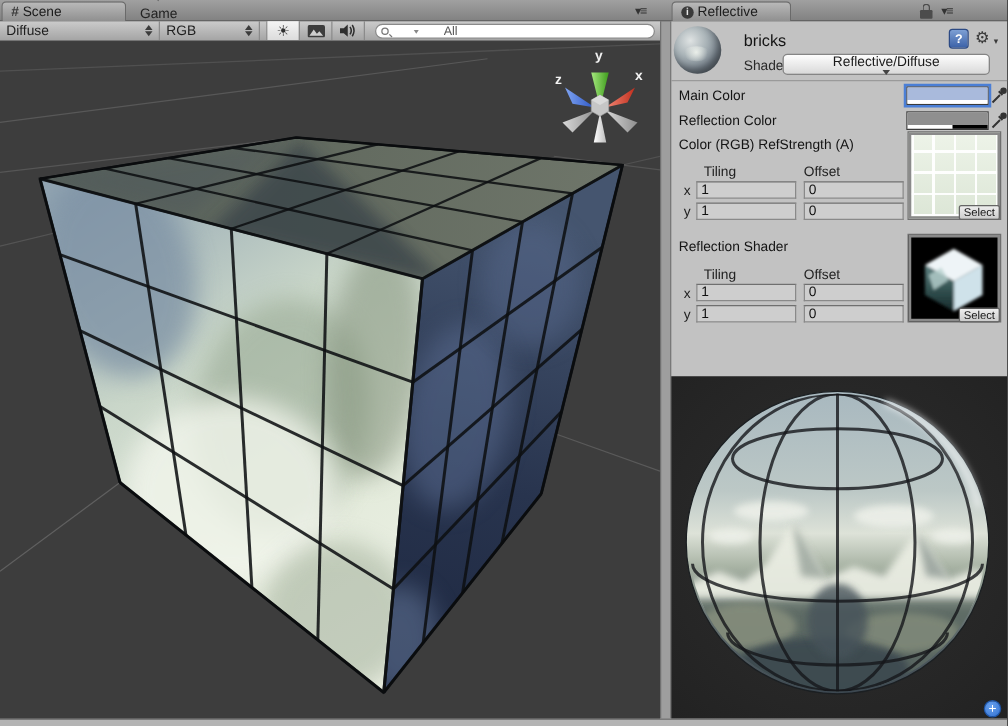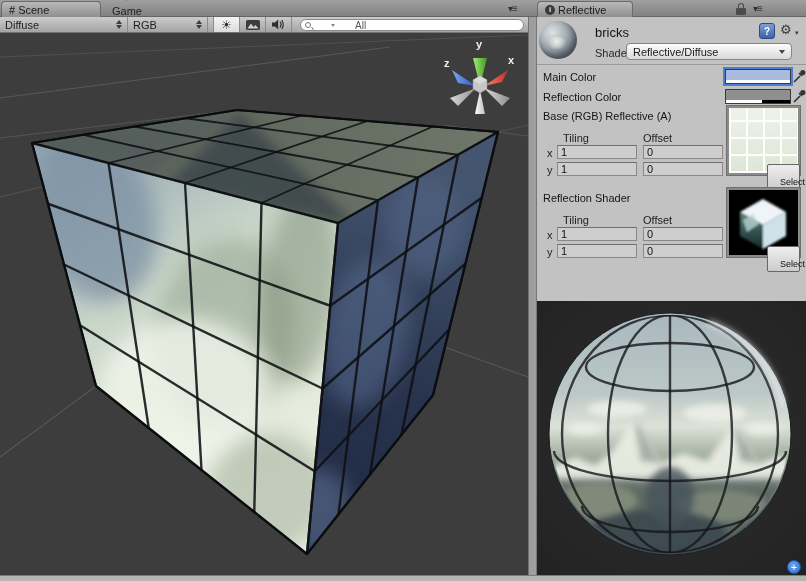--- a/index.html
+++ b/index.html
@@ -61,21 +61,21 @@
   .ins-abs{position:absolute;}
   #mat-ball{left:2px;top:4px;width:38px;height:38px;border-radius:50%;
     background:radial-gradient(circle at 35% 30%,#dfe3e3 0%,#aab4b8 35%,#77828c 65%,#4d565e 100%);
     box-shadow:inset -3px -4px 6px rgba(0,0,0,.35);}
   #mat-ball:after{content:"";position:absolute;left:7px;top:16px;width:22px;height:12px;border-radius:50%;
     background:radial-gradient(circle at 50% 40%,rgba(240,244,238,.9),rgba(110,125,120,.0) 70%);}
   #mat-name{left:58px;top:8px;font-size:13px;color:#141414;}
   #shader-label{left:58px;top:30px;color:#2a2a2a;}
   #shader-drop{left:89px;top:26px;width:166px;height:17px;border:1px solid #858585;border-radius:4px;
     background:linear-gradient(#fdfdfd,#d9d9d9);display:flex;align-items:center;justify-content:space-between;
-    padding:0 6px;font-size:11px;color:#1a1a1a;}
+    padding:0 6px;font-size:11px;color:#1a1a1a;flex-direction:column;}
   .drop-caret{width:0;height:0;border-left:3.5px solid transparent;border-right:3.5px solid transparent;border-top:4.5px solid #444;}
   #help-icon{left:222px;top:6px;width:16px;height:16px;border-radius:3px;
     background:linear-gradient(#7d9fd4,#3c62a8);border:1px solid #2c4a84;color:#fff;font-size:10px;font-weight:bold;
     display:flex;align-items:center;justify-content:center;}
   #gear-icon{left:243px;top:5px;font-size:13px;color:#3a3a3a;}
   #gear-caret{left:258px;top:12px;font-size:7px;color:#3a3a3a;}
   #header-sep{left:0;top:47px;width:269px;height:1px;background:#9a9a9a;}
 
   .prop-label{position:absolute;color:#141414;}
   .swatch{position:absolute;width:66px;height:15px;border:1px solid #3a3a3a;background:#fff;}
@@ -86,21 +86,21 @@
   .dropper{position:absolute;width:13px;height:14px;}
 
   .thumb{position:absolute;width:73px;height:69px;border:2px solid #8a8a8a;box-shadow:0 0 0 1px #6f6f6f;}
   #base-thumb{background-color:#e3ecdd;
     background-image:
       repeating-linear-gradient(90deg,rgba(255,255,255,.95) 0 2px,rgba(255,255,255,0) 2px 17px),
       repeating-linear-gradient(0deg,rgba(255,255,255,.95) 0 2px,rgba(255,255,255,0) 2px 17px),
       linear-gradient(#edf3e8,#dce6d6);}
   #cube-thumb{background:#000;}
   .select-btn{position:absolute;width:33px;height:12px;font-size:9px;line-height:10px;color:#111;
-    background:linear-gradient(#eee,#ccc);border:1px solid #666;border-radius:2px;padding:12px;}
+    background:linear-gradient(#eee,#ccc);border:1px solid #666;border-radius:2px;padding:0;}
 
   .to-head{position:absolute;color:#222;}
   .axis-row-label{position:absolute;color:#222;}
   .num-input{position:absolute;height:14px;border:1px solid #898989;border-top-color:#6f6f6f;
     background:#cecece;font-size:11px;color:#111;padding:0 0 0 3px;}
 
   
   #preview-header{position:absolute;left:0;top:267px;width:269px;height:17px;
     background:linear-gradient(#6a6a6a,#4c4c4c);border-top:1px solid #3e3e3e;border-bottom:1px solid #383838;
     display:flex;align-items:center;}
@@ -363,21 +363,21 @@
       <span class="col" style="background: rgb(143, 143, 143);"></span>
         <span class="alpha">
           <i id="refl-alpha" style="width: 57%;"></i>
         </span>
     </div>
     <svg class="dropper" style="left:256px;top:72px;" viewBox="0 0 13 14">
       <path d="M1,13 L7,7 M6,4 l3,3" stroke="#333" stroke-width="1.6" fill="none"></path>
       <circle cx="9.8" cy="3.6" r="2.6" fill="#333"></circle>
     </svg>
 
-    <div class="prop-label" style="left:6px;top:93px;">Base (RGB) Reflective (A)</div>
+    <div class="prop-label" style="left:6px;top:93px;">Color (RGB) RefStrength (A)</div>
     <div class="thumb" id="base-thumb" style="left:190px;top:89px;"></div>
     <button class="select-btn" style="left:230px;top:147px;">Select</button>
 
     <div class="to-head" style="left:26px;top:115px;">Tiling</div>
     <div class="to-head" style="left:106px;top:115px;">Offset</div>
     <div class="axis-row-label" style="left:10px;top:130px;">x</div>
     <input class="num-input" style="left: 20px; top: 128px; width: 80px;" readonly="" value="1">
     <input class="num-input" style="left: 106px; top: 128px; width: 80px;" readonly="" value="0">
     <div class="axis-row-label" style="left:10px;top:147px;">y</div>
     <input class="num-input" style="left: 20px; top: 145px; width: 80px;" readonly="" value="1">

